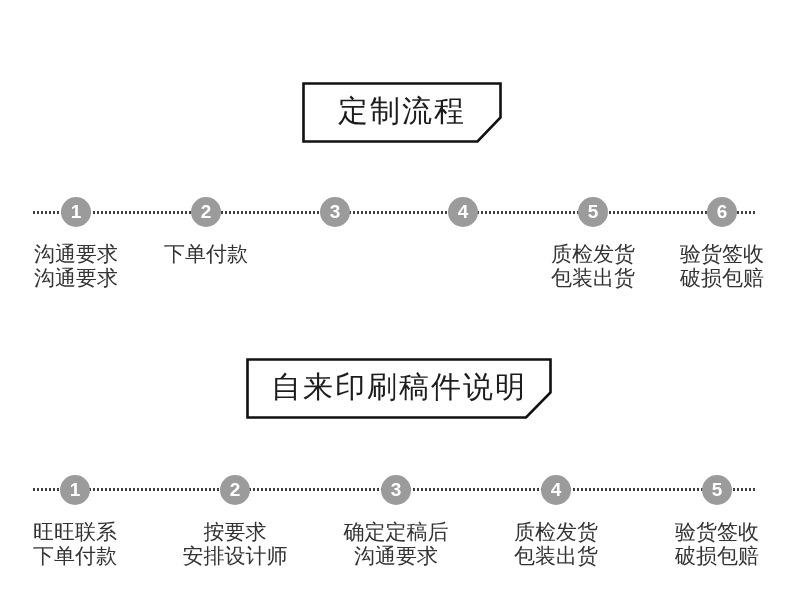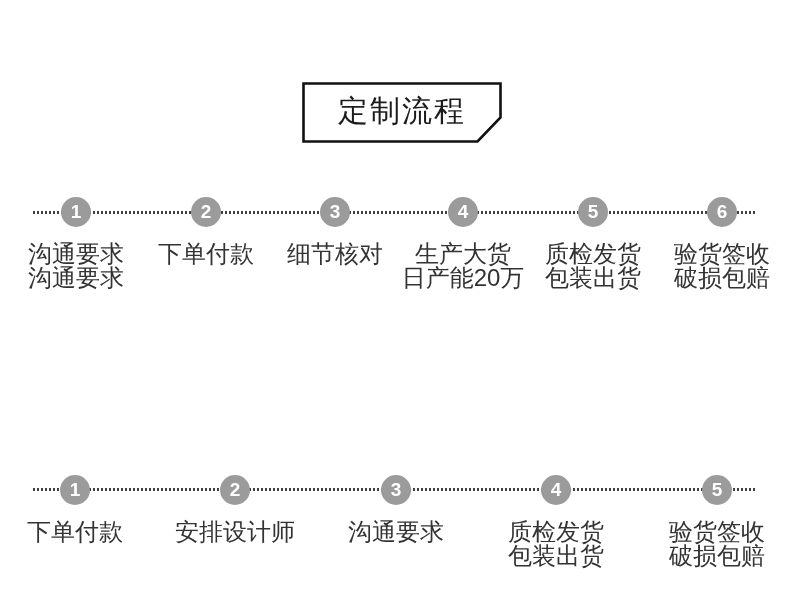--- a/index.html
+++ b/index.html
@@ -35,21 +35,21 @@
     display:flex;flex-direction:column;align-items:center;
   }
   .circle{
     width:30px;height:30px;border-radius:50%;
     background:#9b9b9b;color:#ffffff;
     font-size:19px;font-weight:bold;
     display:flex;align-items:center;justify-content:center;
     margin-bottom:15px;
   }
   .label{
-    text-align:center;font-size:24px;line-height:24px;
+    text-align:center;font-size:21px;line-height:24px;
     color:#333333;white-space:nowrap;
   }
 </style>
 </head>
 <body>
 
 <div class="stage">
 
   <div class="title-box" style="left:302px;top:82px;width:200px;height:61px;">
     <svg width="200" height="61" viewBox="0 0 200 61">
@@ -75,75 +75,79 @@
       </div>
     <div class="label">
       <div>下单付款</div>
     </div>
   </div>
   <div class="step" style="left:250px;top:197px;">
     <div class="circle">
         <span>3</span>
       </div>
     <div class="label">
-      <div>细节核对</div>
     </div>
   </div>
   <div class="step" style="left:378px;top:197px;">
     <div class="circle">
         <span>4</span>
       </div>
-    <div class="label">
-      <div>生产大货</div>
-      <div>日产能20万</div>
-    </div>
   </div>
   <div class="step" style="left:508px;top:197px;">
     <div class="circle">
         <span>5</span>
       </div>
     <div class="label">
       <div>质检发货</div>
       <div>包装出货</div>
     </div>
   </div>
   <div class="step" style="left:637px;top:197px;">
     <div class="circle">
         <span>6</span>
       </div>
     <div class="label">
       <div>验货签收</div>
       <div>破损包赔</div>
     </div>
   </div>
 
+  <div class="title-box" style="left:246px;top:358px;width:306px;height:61px;">
+    <svg width="306" height="61" viewBox="0 0 306 61">
+      <polygon class="box-shape" points="1.5,1.5 304.5,1.5 304.5,34.5 280,59.5 1.5,59.5"></polygon>
+    </svg>
+    <div class="title-text">自来印刷稿件说明</div>
+  </div>
 
   <div class="dotline" style="left:33px;top:488px;width:722px;"></div>
 
   <div class="step" style="left:-10px;top:475px;">
     <div class="circle">
         <span>1</span>
       </div>
     <div class="label">
+      <div>旺旺联系</div>
       <div>下单付款</div>
     </div>
   </div>
   <div class="step" style="left:150px;top:475px;">
     <div class="circle">
         <span>2</span>
       </div>
     <div class="label">
+      <div>按要求</div>
       <div>安排设计师</div>
     </div>
   </div>
   <div class="step" style="left:311px;top:475px;">
     <div class="circle">
         <span>3</span>
       </div>
     <div class="label">
+      <div>确定定稿后</div>
       <div>沟通要求</div>
     </div>
   </div>
   <div class="step" style="left:471px;top:475px;">
     <div class="circle">
         <span>4</span>
       </div>
     <div class="label">
       <div>质检发货</div>
       <div>包装出货</div>

